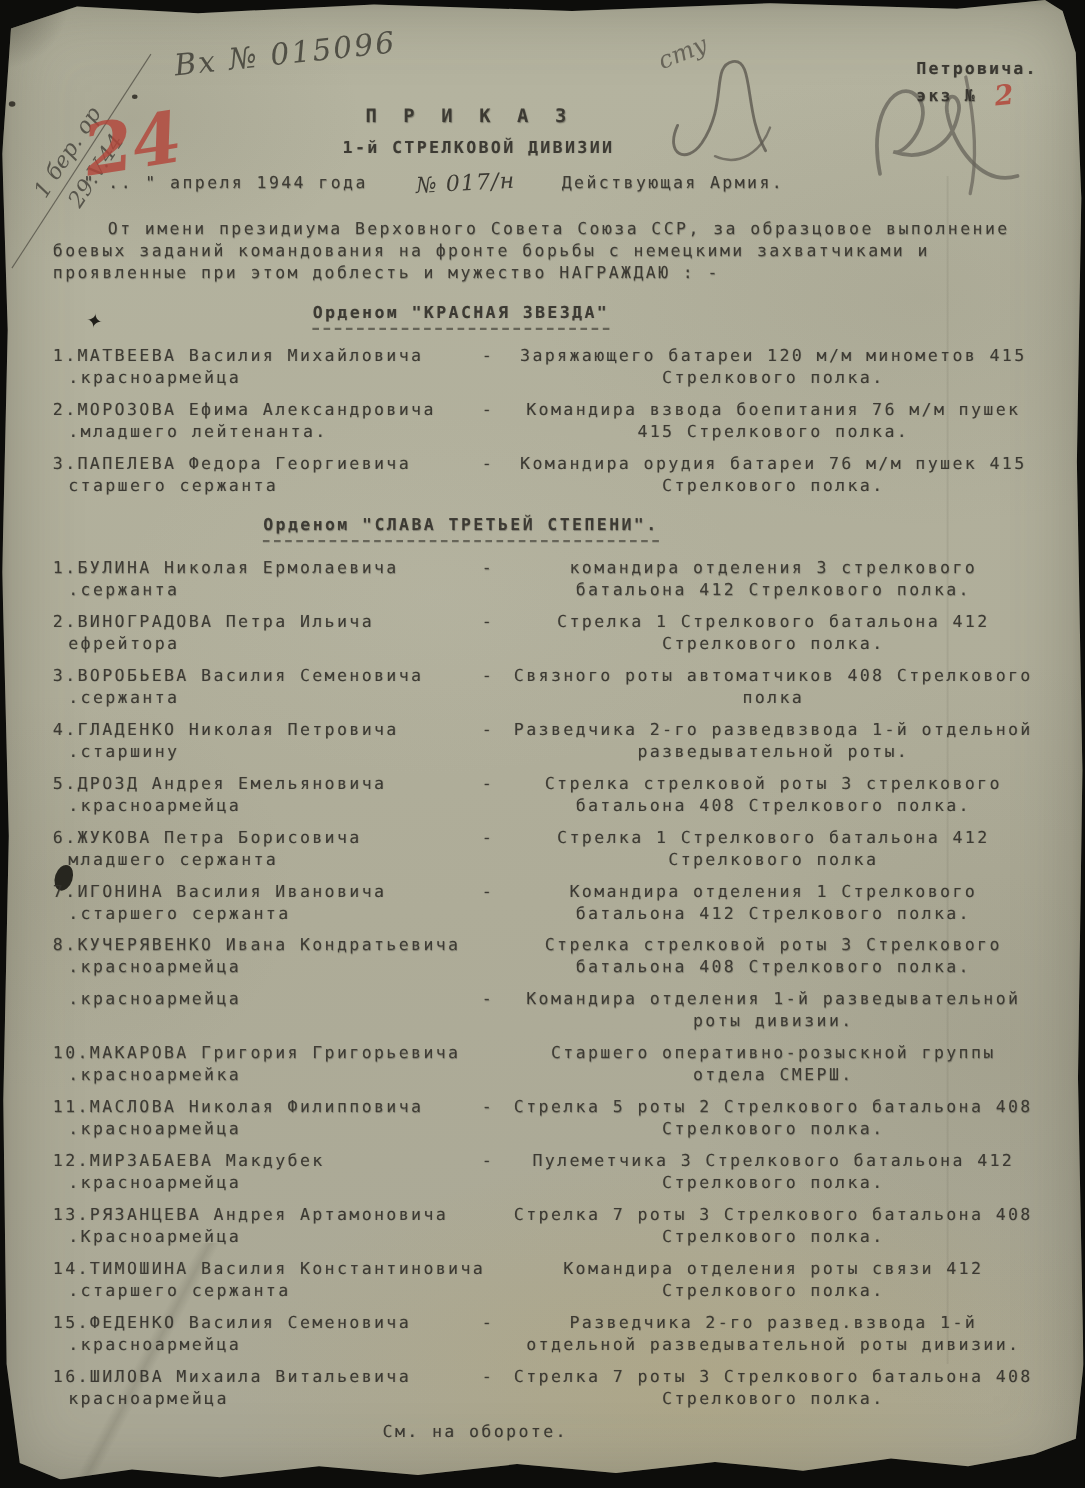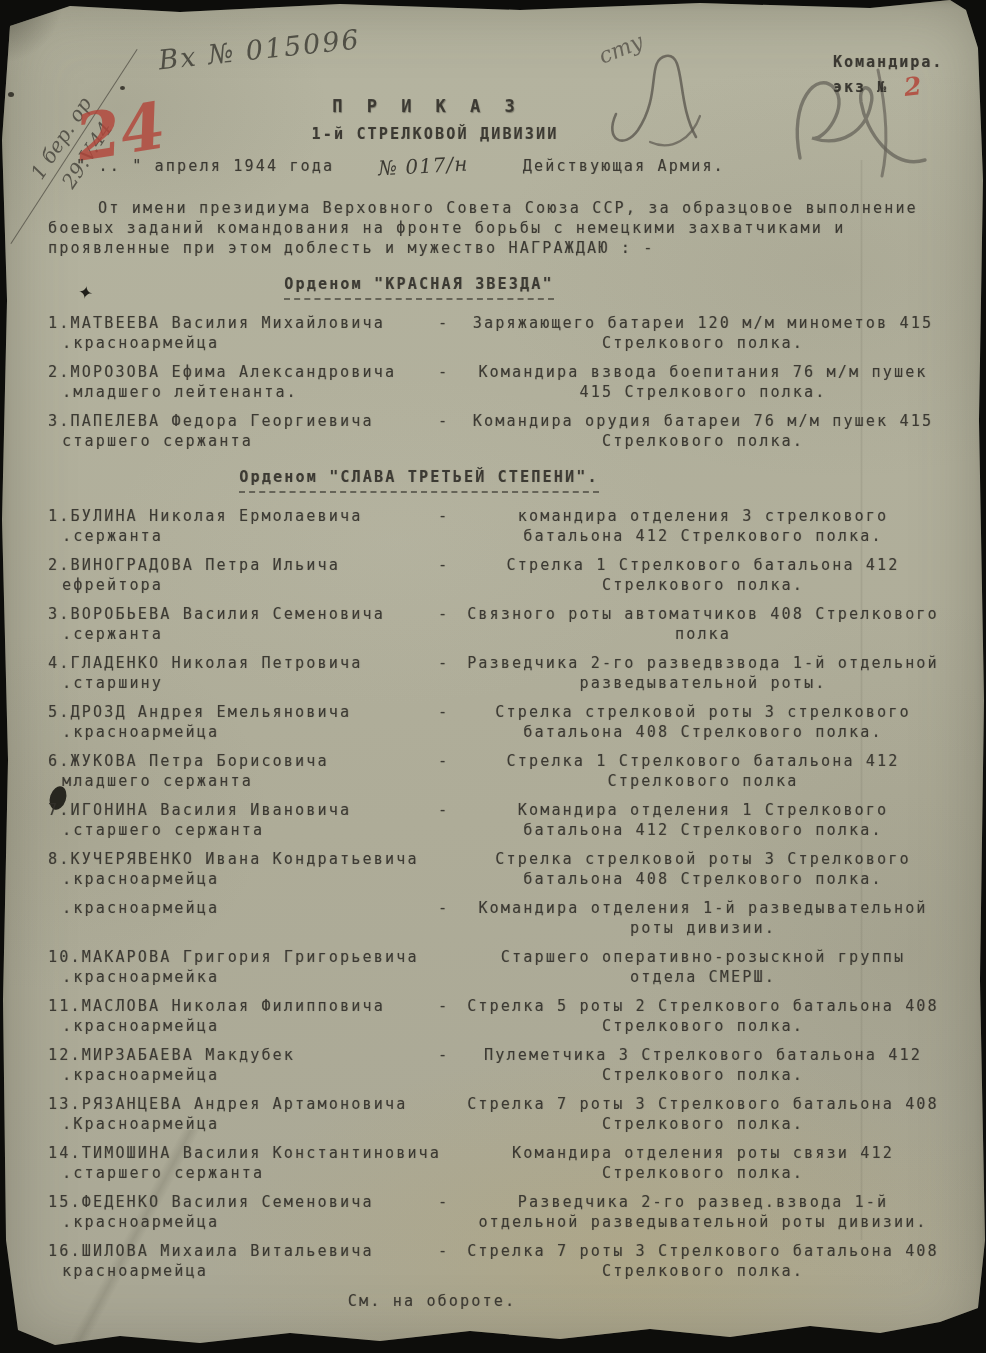--- a/index.html
+++ b/index.html
@@ -29,21 +29,21 @@
     font-size:15px;line-height:20px;letter-spacing:2.2px;
     text-shadow:.4px .4px .7px rgba(50,48,42,.38);}
   .title{text-align:center;transform:translateX(-70px);font-size:17px;letter-spacing:7px;
     font-weight:bold;text-shadow:.6px .6px 1px rgba(50,48,42,.45);}
   .subtitle{text-align:center;transform:translateX(-62px);margin-top:8px;font-weight:bold;}
   .dateline{display:flex;margin-top:12px;white-space:nowrap;}
   .dateline .dl-date{margin-left:28px;}
   .dateline .dl-num{margin-left:44px;font-family:"DejaVu Serif","Liberation Serif",serif;
     font-style:italic;font-size:20px;letter-spacing:1px;color:#3c3a33;transform:rotate(-3deg);
     text-shadow:none;}
-  .dateline .dl-army{margin-left:54px;}
+  .dateline .dl-army{margin-left:42px;}
   .preamble{margin:22px 0 0 0;text-indent:50px;}
   .sec-head-wrap{text-align:center;transform:translateX(-78px);margin-top:16px;margin-bottom:13px;}
   .sec-head{display:inline-block;border-bottom:2px dashed rgba(50,48,42,.6);padding-bottom:4px;
     font-weight:bold;}
   .entry{display:grid;grid-template-columns:390px 24px 1fr;margin-bottom:9px;align-items:start;}
   .e-left{white-space:nowrap;}
   .e-rank{margin-left:14px;}
   .e-pos{padding-right:2px;text-align:center;}
   .footer{text-align:center;transform:translateX(-65px);margin-top:10px;padding-bottom:30px;}
   
@@ -95,21 +95,21 @@
       <path d="M28,72 C16,98 36,108 50,88 C74,52 58,18 78,14 C98,10 88,60 108,95" fill="none" stroke="rgba(92,89,80,.8)" stroke-width="2.6" stroke-linecap="round"></path>
       <path d="M62,100 C84,110 104,96 112,74" fill="none" stroke="rgba(92,89,80,.7)" stroke-width="2.2" stroke-linecap="round"></path>
     </svg>
 
     <svg class="signature" width="175" height="130" viewBox="0 0 175 130">
       <path d="M30,100 C18,42 48,12 64,30 C80,48 54,84 42,80 C72,90 96,72 101,46 C106,28 88,22 91,44 C96,74 122,112 155,102" fill="none" stroke="rgba(102,99,90,.75)" stroke-width="3.4" stroke-linecap="round"></path>
       <path d="M108,12 C114,40 120,82 112,118" fill="none" stroke="rgba(102,99,90,.7)" stroke-width="3" stroke-linecap="round"></path>
     </svg>
 
     <div class="secret">
-      <div>Командира.</div>
+      <div>Петровича.</div>
       <div>
         <span>экз №</span>
         <span class="red-num">2</span>
       </div>
     </div>
 
     <div class="hole hole-1"></div>
     <div class="star-mark">✦</div>
     <div class="speck" style="left:8px;top:92px;width:6px;height:5px;"></div>
     <div class="speck" style="left:120px;top:86px;width:5px;height:4px;"></div>

